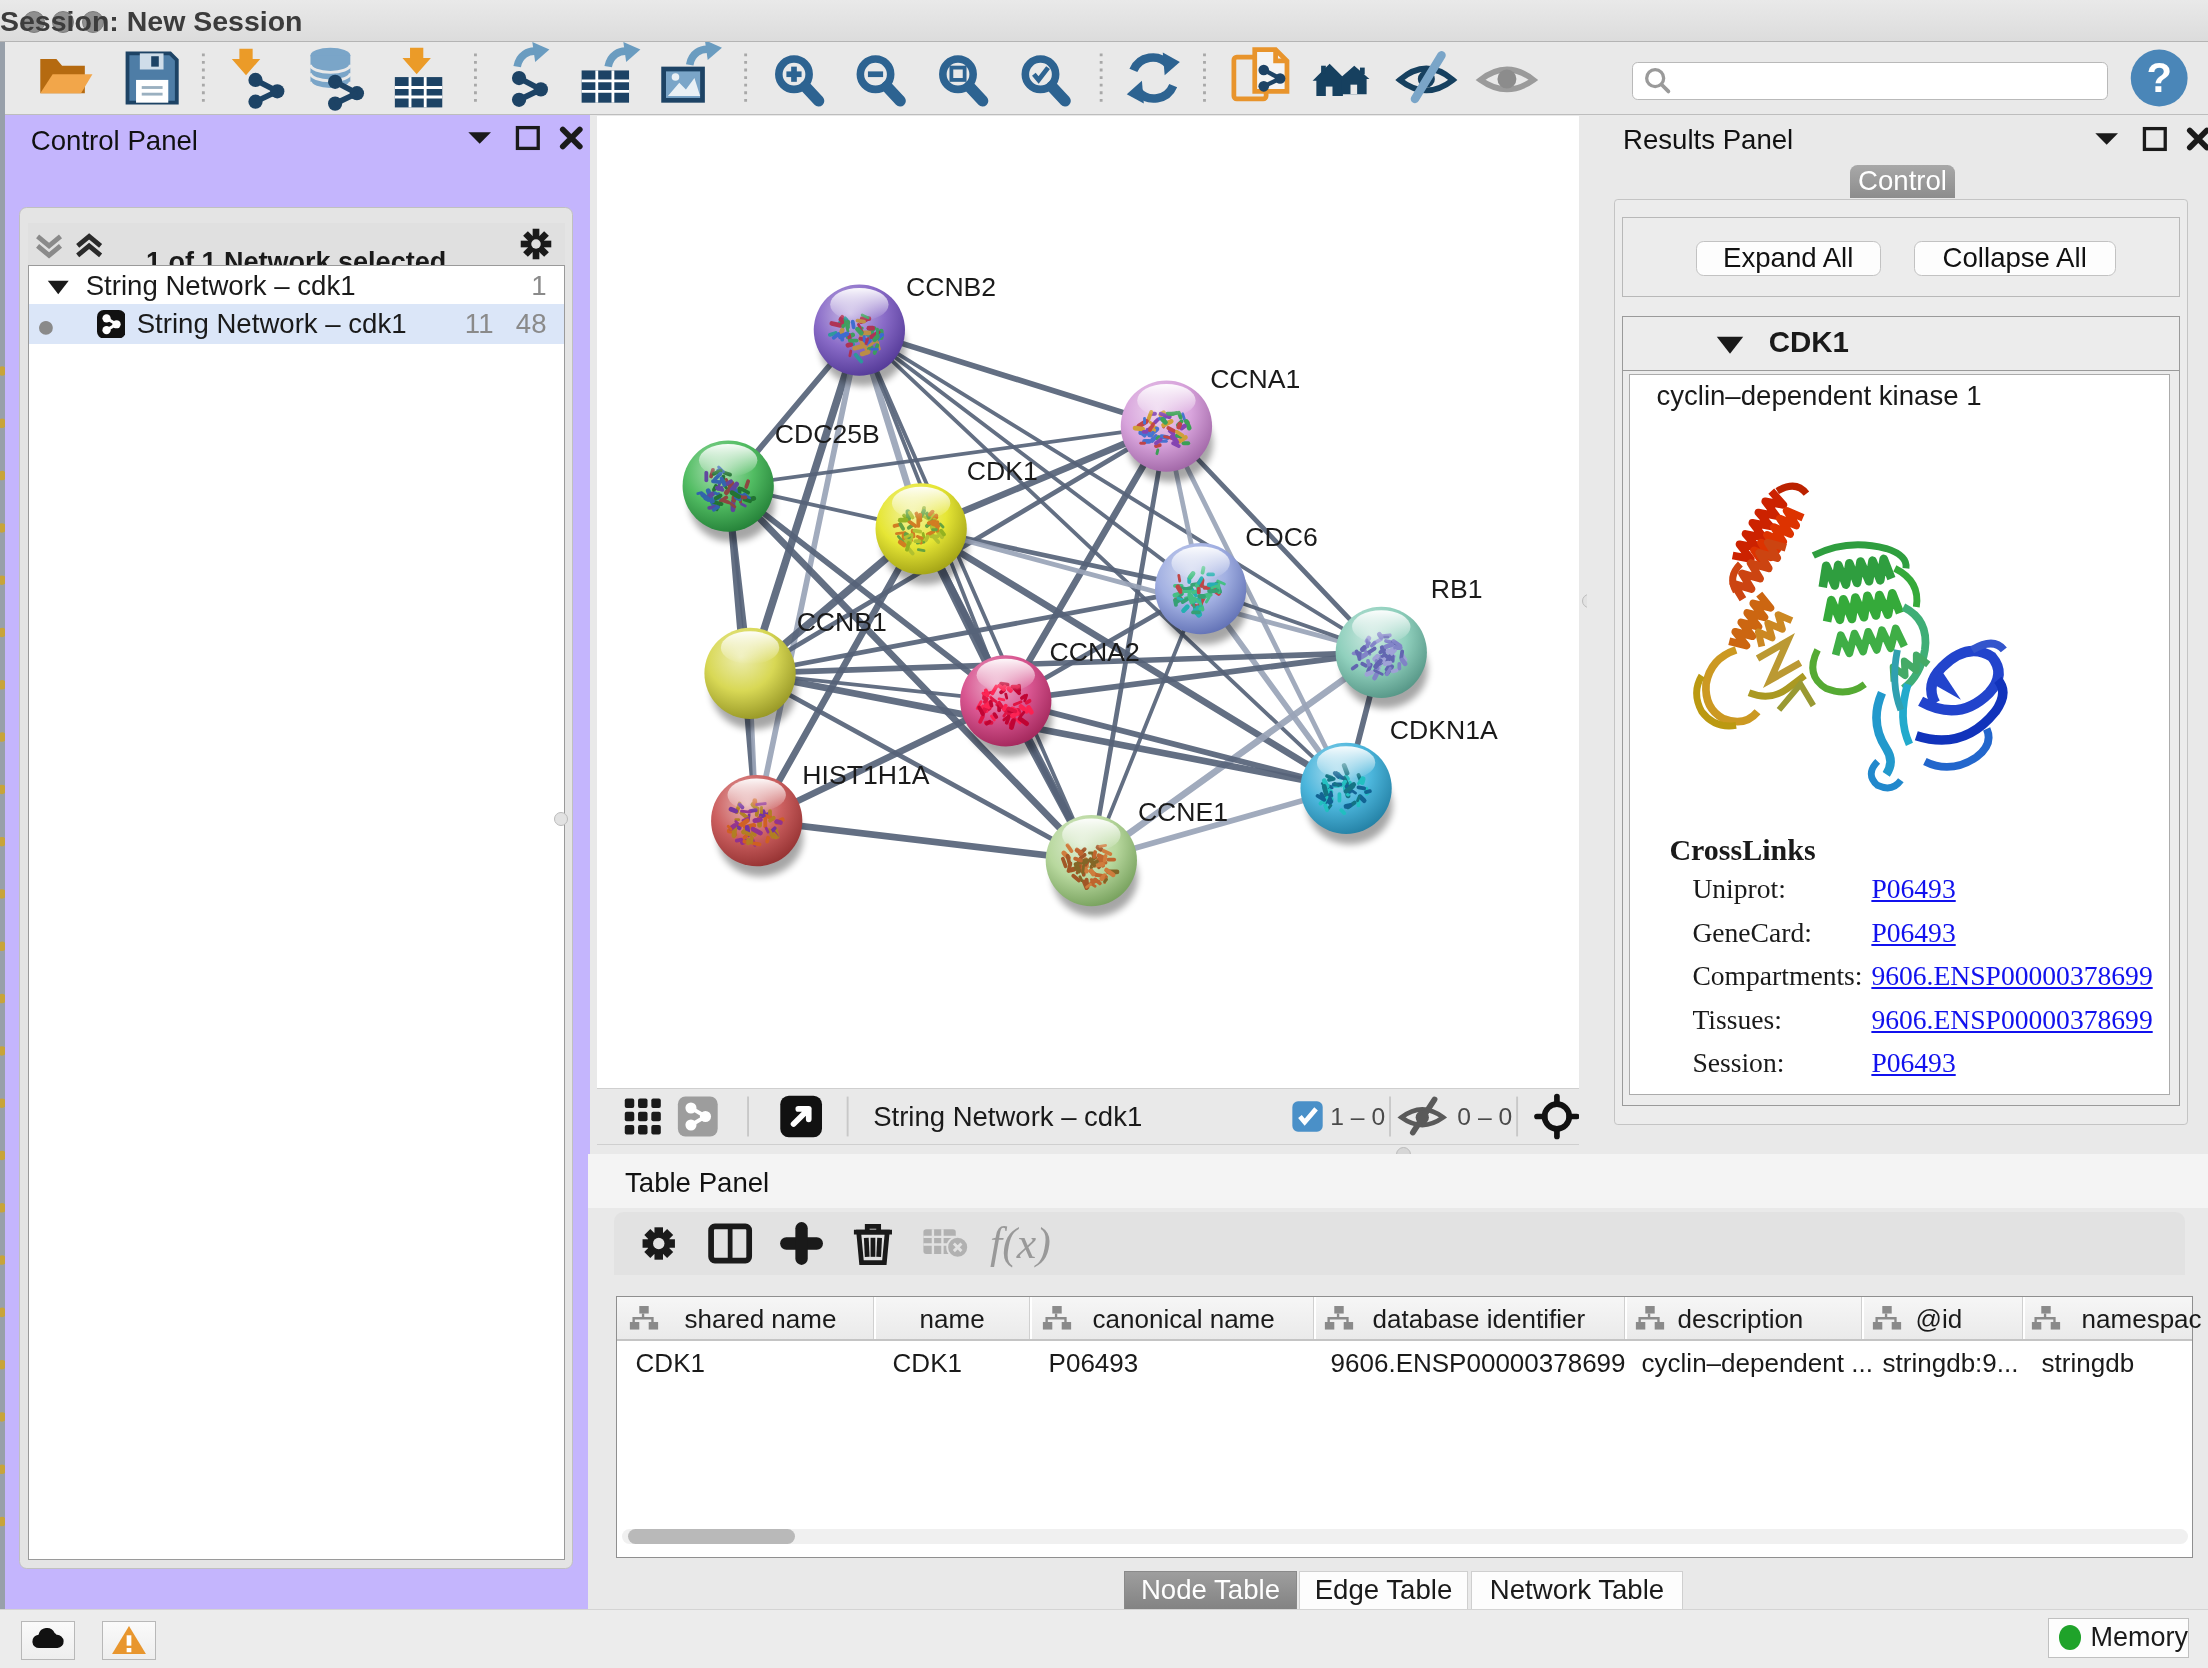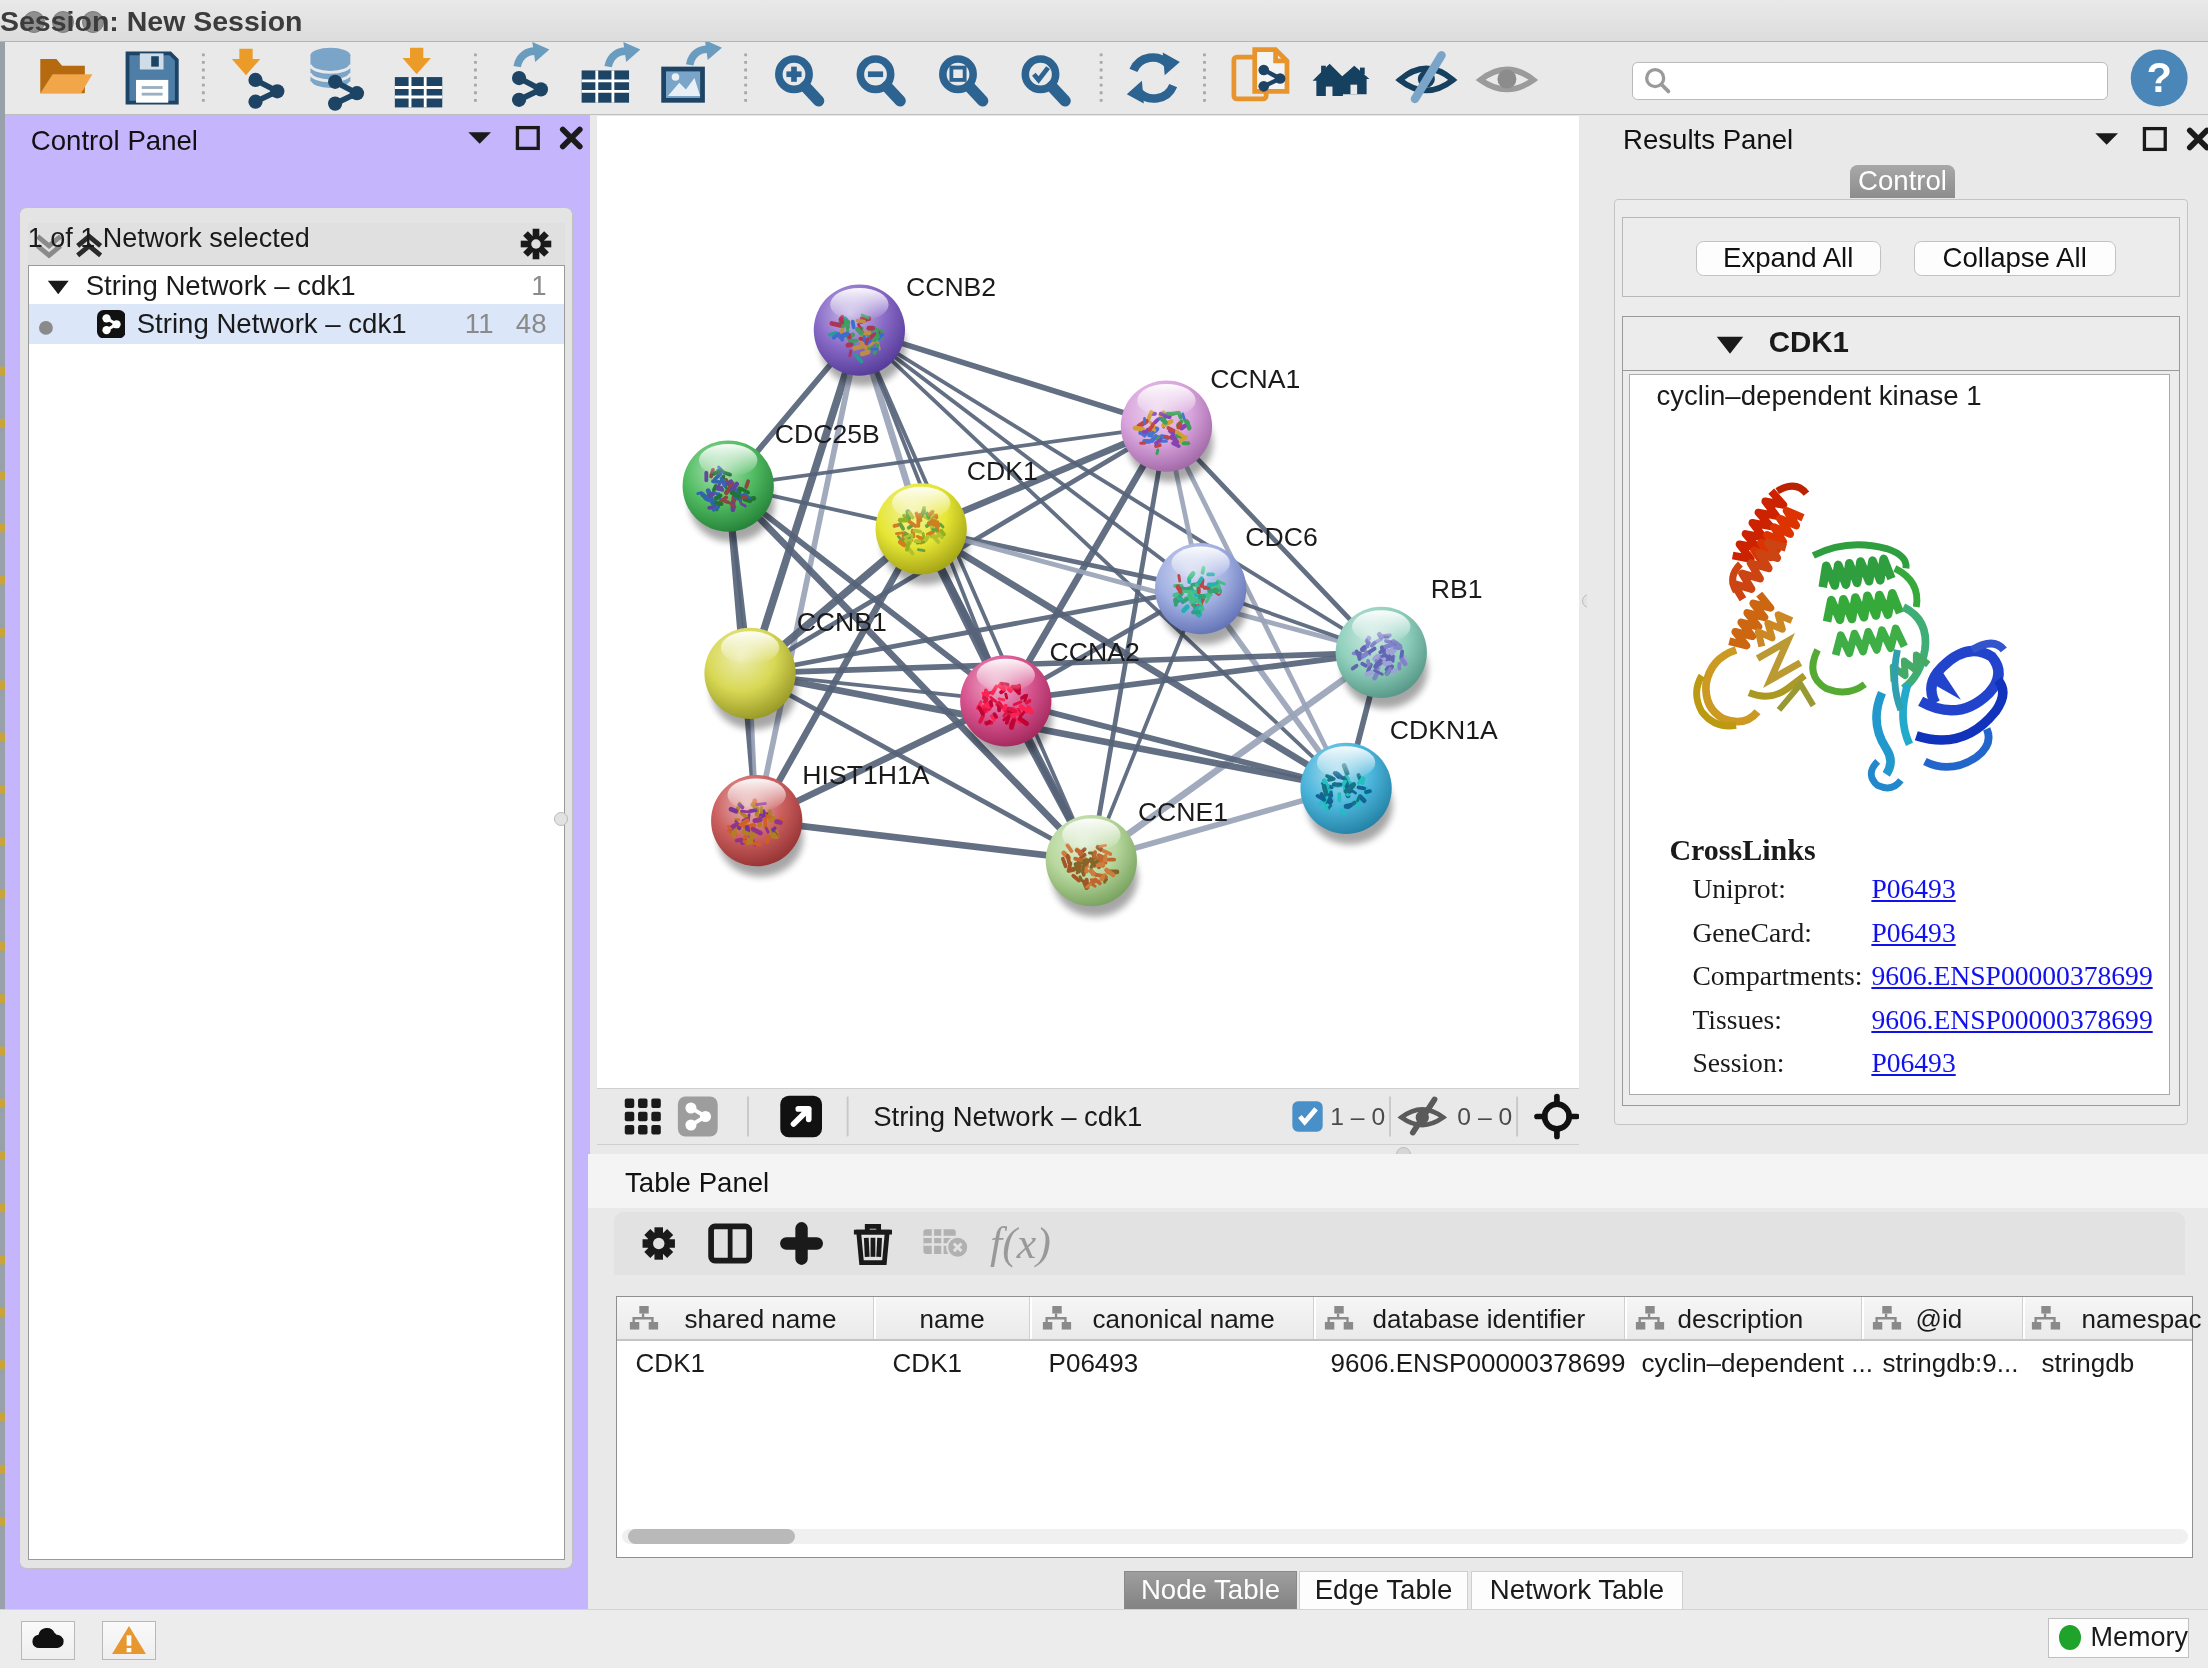--- a/index.html
+++ b/index.html
@@ -263,21 +263,21 @@
       <svg width="86" height="42" viewBox="0 0 90 44">
           <g fill="none" stroke="#8a8a8a" stroke-width="5">
             <path d="M 10 14 L 22 24 L 34 14"></path>
             <path d="M 10 24 L 22 34 L 34 24"></path>
           </g>
           <g fill="none" stroke="#2a2a2a" stroke-width="5">
             <path d="M 52 24 L 64 14 L 76 24"></path>
             <path d="M 52 34 L 64 24 L 76 34"></path>
           </g>
         </svg>
-      <div style="position:absolute;left:0;right:0;top:0;text-align:left;font-size:27px;">1 of 1 Network selected</div>
+      <div style="position:absolute;left:0;right:0;top:24px;text-align:center;font-size:27px;font-weight:bold;">1 of 1 Network selected</div>
       <svg width="42" height="42" viewBox="0 0 44 44" style="position:absolute;right:7.6px;top:0;">
         <g fill="#1a1a1a">
             <circle cx="22" cy="22" r="9"></circle>
             <g stroke="#1a1a1a" stroke-width="7">
         <line x1="22" y1="6" x2="22" y2="38"></line>
               <line x1="6" y1="22" x2="38" y2="22"></line>
         <line x1="11" y1="11" x2="33" y2="33"></line>
               <line x1="33" y1="11" x2="11" y2="33"></line>
             </g>
         <circle cx="22" cy="22" r="5" fill="#e0e0e0"></circle>

